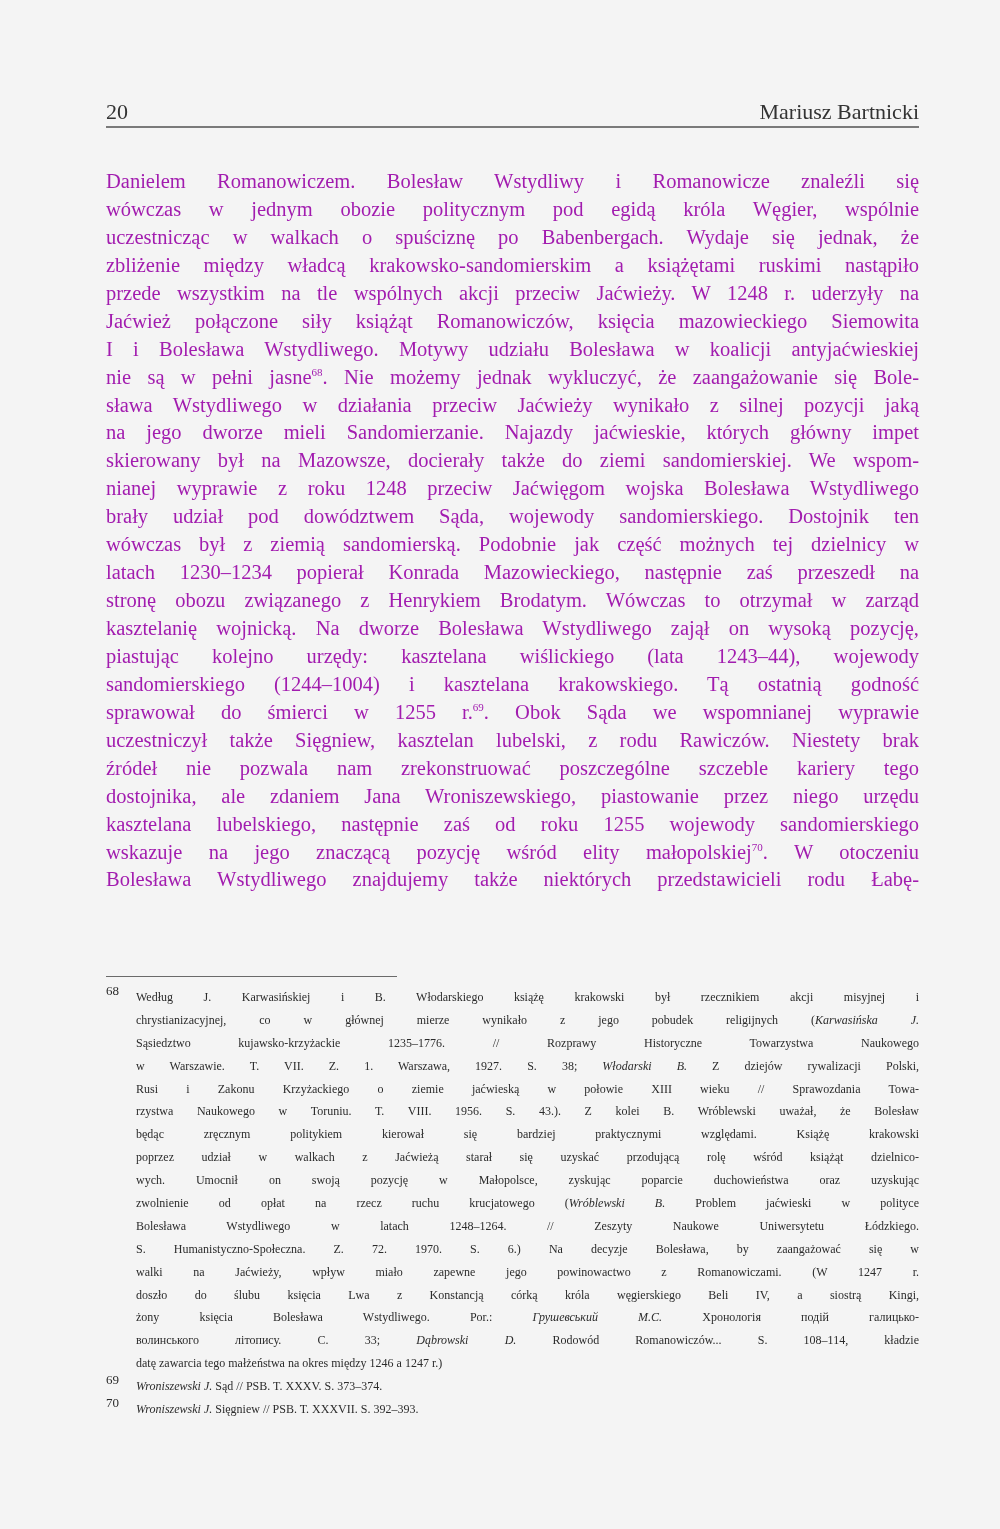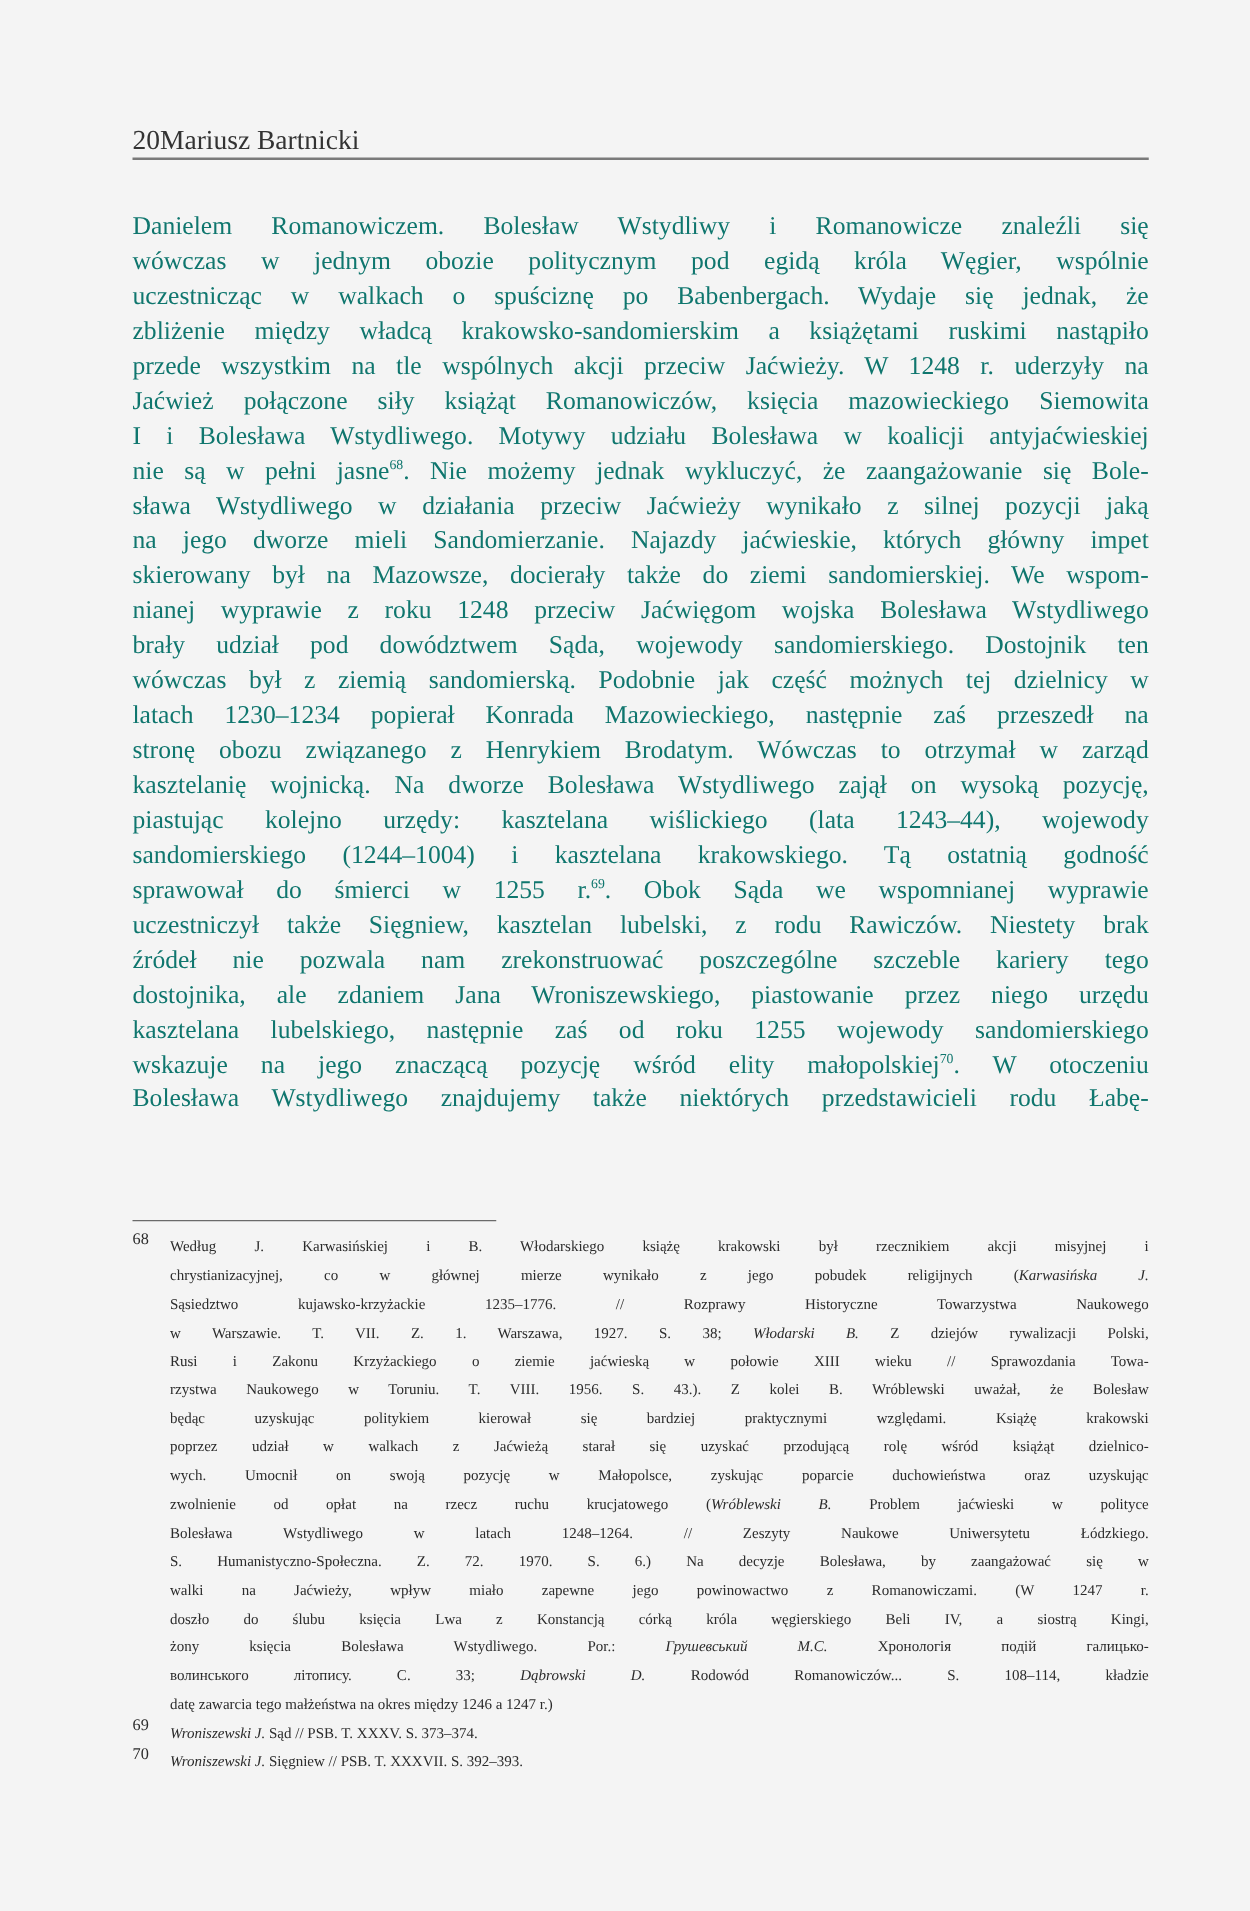--- a/index.html
+++ b/index.html
@@ -21,20 +21,21 @@
       width: 1000px; height: 1529px;
       background: #f4f4f4;
     }
     .header {
       position: absolute;
       left: 106px;
       top: 93px;
       width: 813px;
       height: 32px;
       display: flex;
+      justify-content: space-between;
       align-items: flex-end;
       font-size: 22px;
       color: #333;
     }
     .header-rule {
       position: absolute;
       left: 106px;
       top: 126px;
       width: 813px;
       height: 0;
@@ -47,21 +48,21 @@
       width: 813px;
     }
     .body-line {
       display: block;
       font-size: 20.5px;
       line-height: 27.95px;
       height: 27.95px;
       white-space: nowrap;
       text-align: justify;
       text-align-last: justify;
-      color: #0f766e;
+      color: #a21caf;
     }
     sup.fn {
       font-size: 11px;
       vertical-align: 8px;
       line-height: 0;
     }
     .fn-rule {
       position: absolute;
       left: 106px;
       top: 976px;
@@ -155,21 +156,21 @@
       <div class="fn-line-wrap">
         <span class="fn-line">w Warszawie. T. VII. Z. 1. Warszawa, 1927. S. 38; <i>Włodarski B.</i> Z dziejów rywalizacji Polski,</span>
       </div>
       <div class="fn-line-wrap">
         <span class="fn-line">Rusi i Zakonu Krzyżackiego o ziemie jaćwieską w połowie XIII wieku // Sprawozdania Towa-</span>
       </div>
       <div class="fn-line-wrap">
         <span class="fn-line">rzystwa Naukowego w Toruniu. T. VIII. 1956. S. 43.). Z kolei B. Wróblewski uważał, że Bolesław</span>
       </div>
       <div class="fn-line-wrap">
-        <span class="fn-line">będąc uzyskując politykiem kierował się bardziej praktycznymi względami. Książę krakowski</span>
+        <span class="fn-line">będąc zręcznym politykiem kierował się bardziej praktycznymi względami. Książę krakowski</span>
       </div>
       <div class="fn-line-wrap">
         <span class="fn-line">poprzez udział w walkach z Jaćwieżą starał się uzyskać przodującą rolę wśród książąt dzielnico-</span>
       </div>
       <div class="fn-line-wrap">
         <span class="fn-line">wych. Umocnił on swoją pozycję w Małopolsce, zyskując poparcie duchowieństwa oraz uzyskując</span>
       </div>
       <div class="fn-line-wrap">
         <span class="fn-line">zwolnienie od opłat na rzecz ruchu krucjatowego (<i>Wróblewski B.</i> Problem jaćwieski w polityce</span>
       </div>

